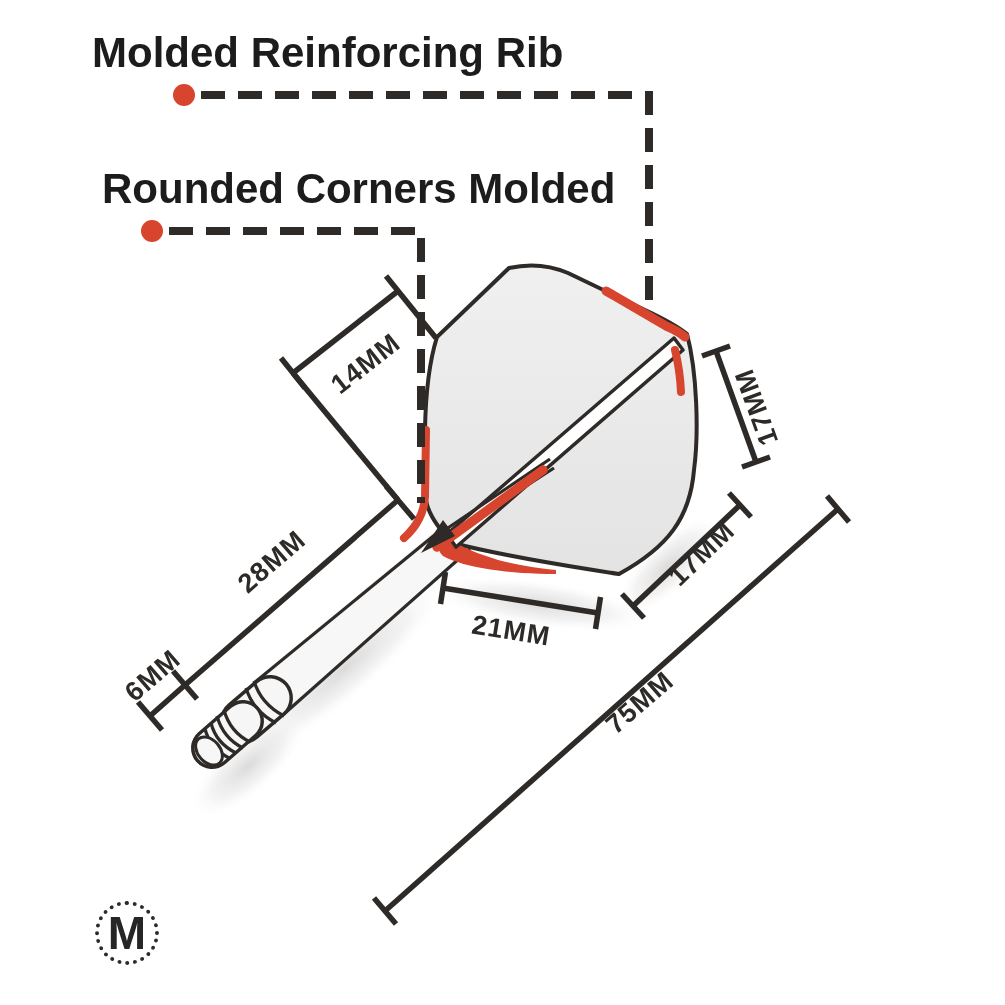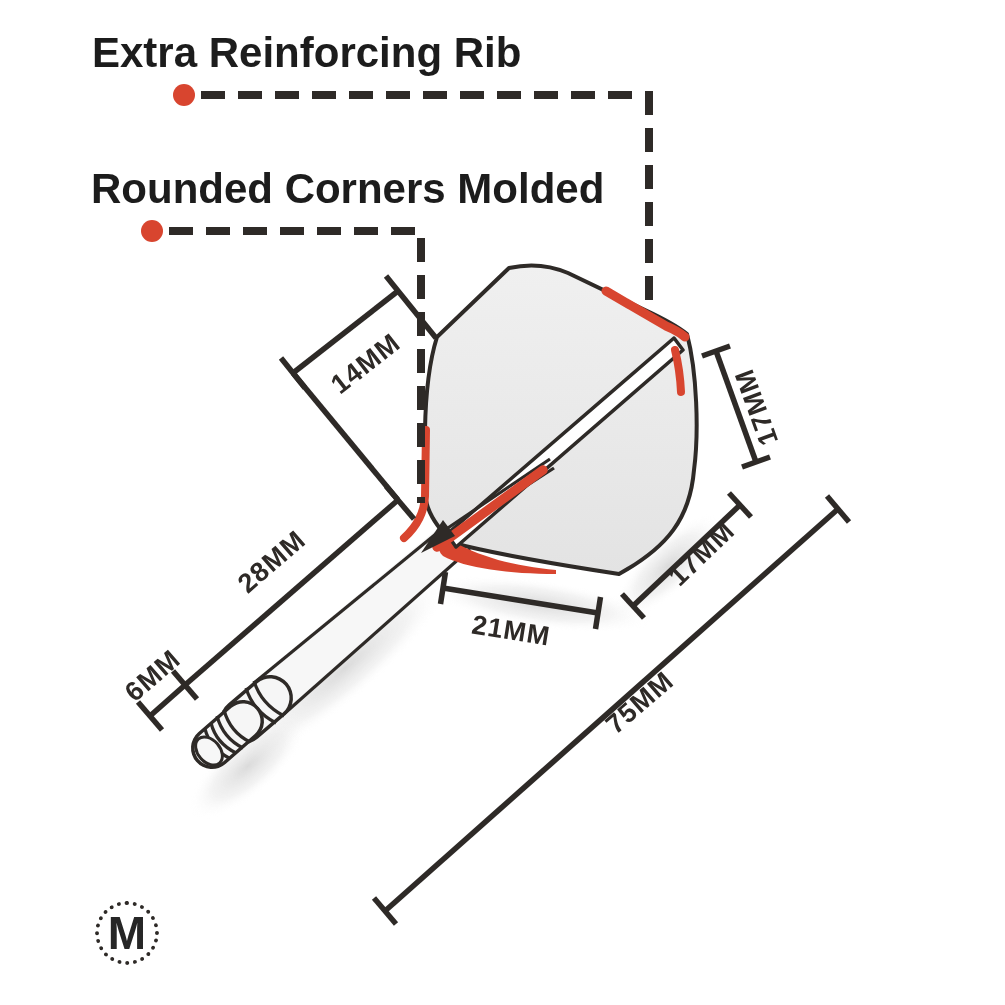--- a/index.html
+++ b/index.html
@@ -161,23 +161,23 @@
   <g>
     <circle cx="184" cy="95" r="11" class="redfill"></circle>
     <path class="dashln" d="M 201,95 L 649,95 L 649,307"></path>
   </g>
   <g>
     <circle cx="152" cy="231" r="11" class="redfill"></circle>
     <path class="dashln" d="M 169,231 L 421,231 L 421,503"></path>
   </g>
 </svg>
 
-<div class="callout-title" style="left:92px;top:32px;">Extra Reinforcing Rib</div>
+<div class="callout-title" style="left:92px;top:32px;">Molded Reinforcing Rib</div>
 
-<div class="callout-title" style="left:91px;top:168px;">Rounded Corners Molded</div>
+<div class="callout-title" style="left:102px;top:168px;">Rounded Corners Molded</div>
 
 <div class="dim" style="left:366px;top:364px;--rot:-38deg;">14MM</div>
 
 <div class="dim" style="left:272px;top:562px;--rot:-41deg;">28MM</div>
 
 <div class="dim" style="left:153px;top:676px;--rot:-41deg;">6MM</div>
 
 <div class="dim" style="left:511px;top:631px;--rot:9deg;">21MM</div>
 
 <div class="dim" style="left:702px;top:554px;--rot:-44deg;">17MM</div>

